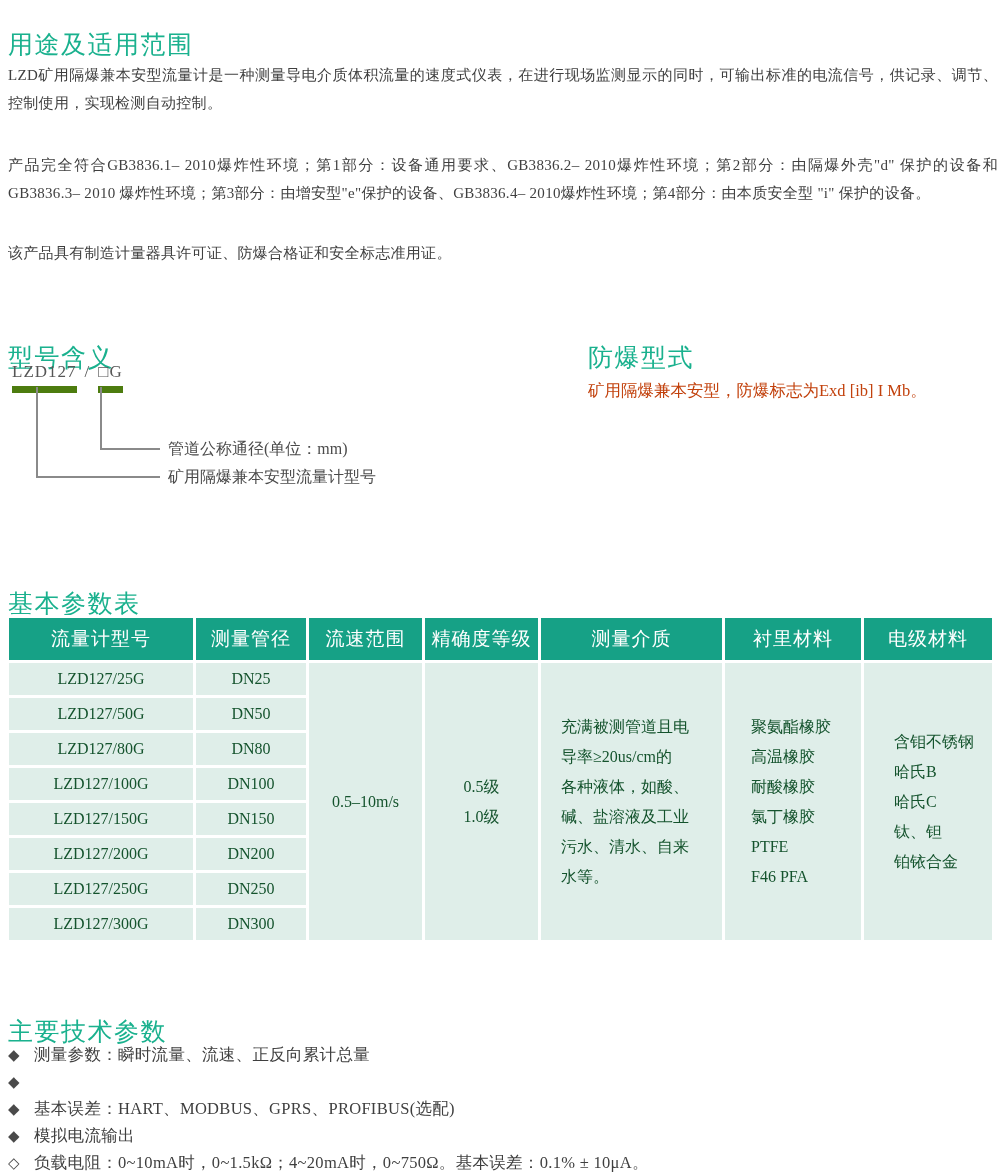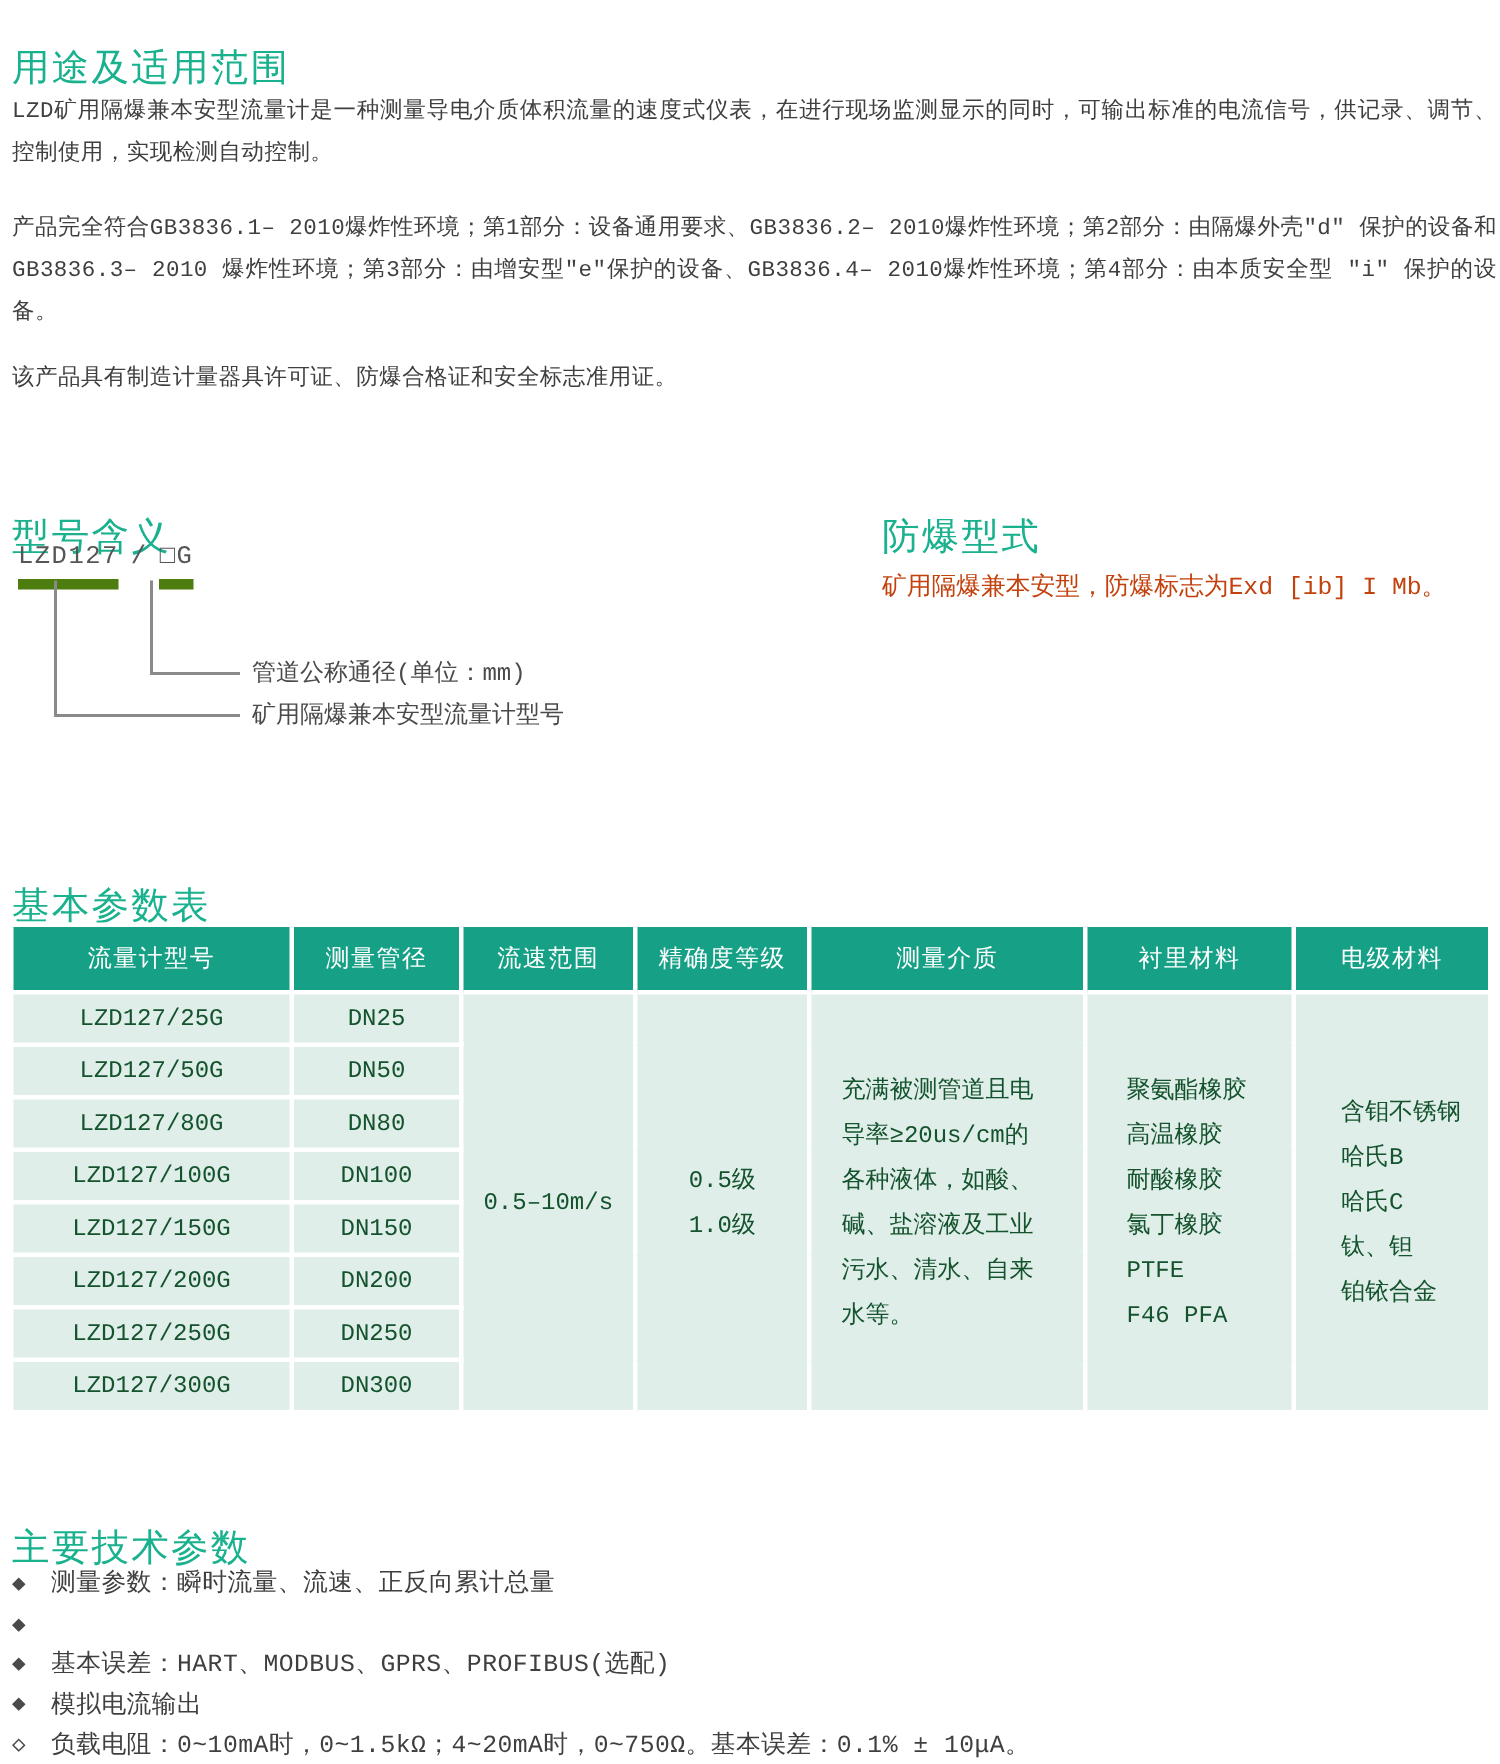--- a/index.html
+++ b/index.html
@@ -1,18 +1,18 @@
 <!DOCTYPE html>
 <html><head>
 <meta charset="utf-8">
 <style>
   html,body{margin:0;padding:0;background:#ffffff;}
   .page{
     position:relative;width:1000px;height:1176px;background:#ffffff;
-    font-family:Liberation Mono, monospace;
+    font-family:Liberation Serif, serif;
     color:#3d3d3d;overflow:hidden;
   }
   .sec-title{
     position:absolute;font-size:25px;letter-spacing:1.5px;
     color:#1ab18e;font-weight:500;white-space:nowrap;
   }
   .para{
     position:absolute;left:8px;width:990px;font-size:15px;line-height:28px;
     color:#3f3f3f;letter-spacing:0.3px;text-align:justify;
   }
@@ -30,21 +30,21 @@
   }
   
   .exproof-text{position:absolute;left:588px;top:363px;font-size:16.5px;color:#c2410c;white-space:nowrap;}
   
   .ptable{
     position:absolute;left:6px;top:615px;width:986px;
     border-collapse:collapse;table-layout:fixed;
   }
   .ptable th,.ptable td{border:3px solid #ffffff;padding:0;}
   .ptable th{
-    background:#16a186;color:#ffffff;font-size:16px;font-weight:400;
+    background:#16a186;color:#ffffff;font-size:19px;font-weight:400;
     text-align:center;height:42px;letter-spacing:1px;
   }
   .ptable td{
     background:#dfeee9;color:#14532d;font-size:16px;text-align:center;
     height:32px;vertical-align:middle;
   }
   .ptable td.pre{white-space:pre-line;line-height:30px;}
   .ptable td.left{text-align:left;}
   .ptable td.medium-cell{padding-left:20px;padding-right:20px;}
   .ptable td.lining-cell{padding-left:26px;}
@@ -54,21 +54,21 @@
   .tech-item{display:flex;align-items:center;height:26.8px;font-size:16.5px;color:#3f3f3f;letter-spacing:0.3px;}
   .tech-item .marker{width:18px;margin-right:8px;font-size:15px;color:#4a4a4a;flex:0 0 auto;}
 </style>
 </head>
 <body>
 
 <div class="page">
 
   <h2 class="sec-title" style="left:8px;top:7px;">用途及适用范围</h2>
   <p class="para" style="top:46px;">LZD矿用隔爆兼本安型流量计是一种测量导电介质体积流量的速度式仪表，在进行现场监测显示的同时，可输出标准的电流信号，供记录、调节、控制使用，实现检测自动控制。</p>
-  <p class="para" style="top:124px;">产品完全符合GB3836.1– 2010爆炸性环境；第1部分：设备通用要求、GB3836.2– 2010爆炸性环境；第2部分：由隔爆外壳"d" 保护的设备和GB3836.3– 2010 爆炸性环境；第3部分：由增安型"e"保护的设备、GB3836.4– 2010爆炸性环境；第4部分：由本质安全型 "i" 保护的设备。</p>
+  <p class="para" style="top:136px;">产品完全符合GB3836.1– 2010爆炸性环境；第1部分：设备通用要求、GB3836.2– 2010爆炸性环境；第2部分：由隔爆外壳"d" 保护的设备和GB3836.3– 2010 爆炸性环境；第3部分：由增安型"e"保护的设备、GB3836.4– 2010爆炸性环境；第4部分：由本质安全型 "i" 保护的设备。</p>
   <p class="para" style="top:224px;">该产品具有制造计量器具许可证、防爆合格证和安全标志准用证。</p>
 
   <h2 class="sec-title" style="left:8px;top:320px;">型号含义</h2>
   <div class="diagram">
     <div class="model-code">
       <span class="u">LZD127</span><span class="sep">/</span><span class="u">□G</span>
     </div>
     <div class="dline" style="left:28px;top:29px;width:2px;height:91px;"></div>
     <div class="dline" style="left:28px;top:118px;width:124px;height:2px;"></div>
     <div class="dline" style="left:92px;top:29px;width:2px;height:63px;"></div>

